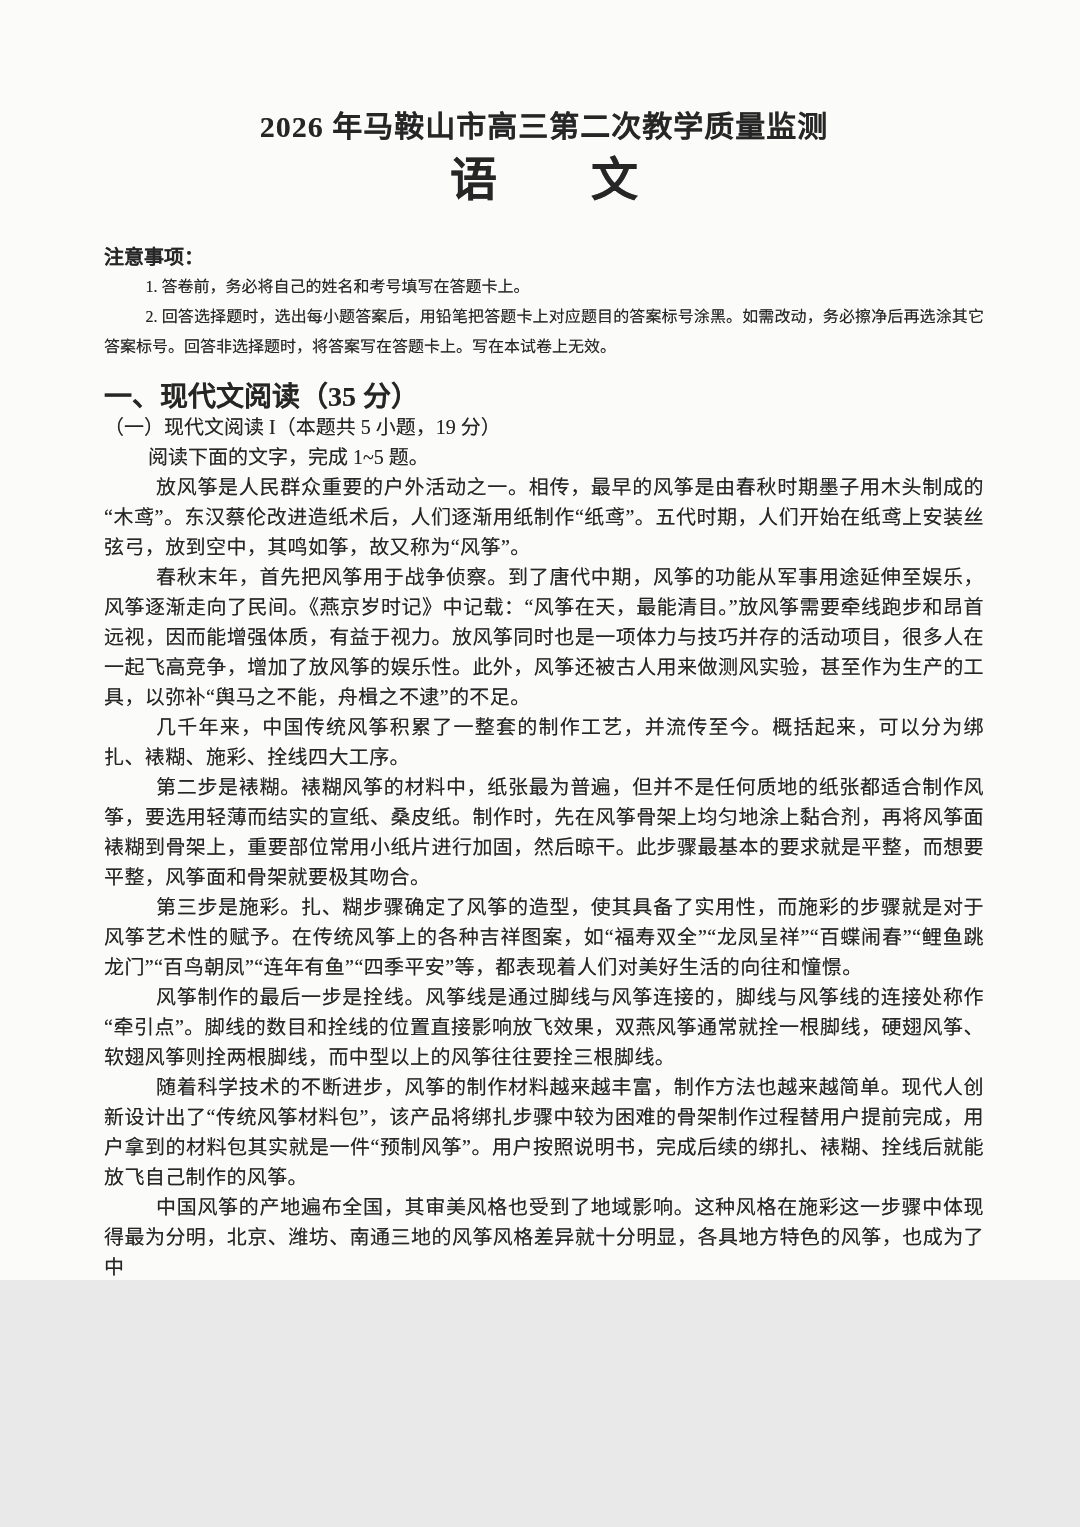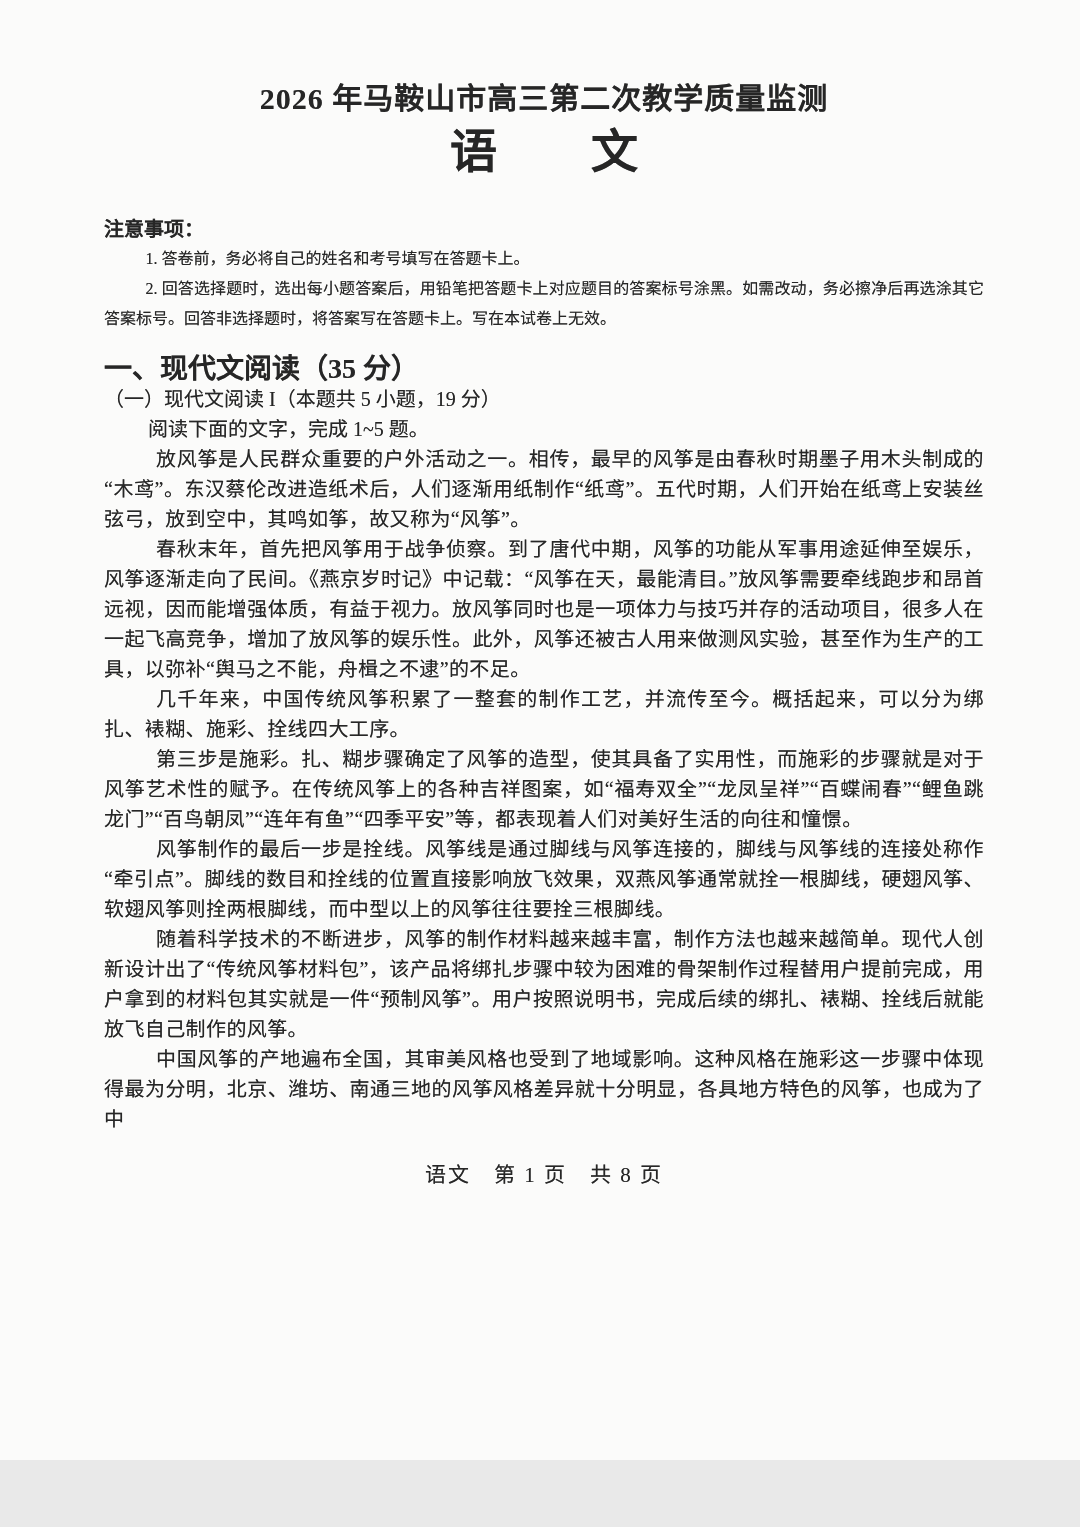--- a/index.html
+++ b/index.html
@@ -4,27 +4,27 @@
 <style>
   html, body {
     margin: 0;
     padding: 0;
     background: #e9e9e9;
     font-family: "Liberation Serif", "DejaVu Serif", serif;
   }
   .page {
     position: relative;
     width: 1080px;
-    height: 1460px;
+    height: 1280px;
     margin: 0 auto;
     background: #fbfbfa;
     color: #262626;
     overflow: hidden;
     box-sizing: border-box;
-    padding: 80px 96px 0 104px;
+    padding: 108px 96px 0 104px;
     text-shadow: 0 0 0.6px rgba(45,45,45,0.55);
   }
   .exam-title {
     text-align: center;
     font-size: 30px;
     line-height: 38px;
     font-weight: bold;
     letter-spacing: 1px;
   }
   .subject-title {
@@ -95,20 +95,21 @@
   </div>
 
   <div class="section-heading">一、现代文阅读（35 分）</div>
   <div class="subsection-heading">（一）现代文阅读 I（本题共 5 小题，19 分）</div>
   <div class="instruction">阅读下面的文字，完成 1~5 题。</div>
 
   <div class="passage">
     <p>放风筝是人民群众重要的户外活动之一。相传，最早的风筝是由春秋时期墨子用木头制成的“木鸢”。东汉蔡伦改进造纸术后，人们逐渐用纸制作“纸鸢”。五代时期，人们开始在纸鸢上安装丝弦弓，放到空中，其鸣如筝，故又称为“风筝”。</p>
     <p>春秋末年，首先把风筝用于战争侦察。到了唐代中期，风筝的功能从军事用途延伸至娱乐，风筝逐渐走向了民间。《燕京岁时记》中记载：“风筝在天，最能清目。”放风筝需要牵线跑步和昂首远视，因而能增强体质，有益于视力。放风筝同时也是一项体力与技巧并存的活动项目，很多人在一起飞高竞争，增加了放风筝的娱乐性。此外，风筝还被古人用来做测风实验，甚至作为生产的工具，以弥补“舆马之不能，舟楫之不逮”的不足。</p>
     <p>几千年来，中国传统风筝积累了一整套的制作工艺，并流传至今。概括起来，可以分为绑扎、裱糊、施彩、拴线四大工序。</p>
+    <p>第二步是裱糊。裱糊风筝的材料中，纸张最为普遍，但并不是任何质地的纸张都适合制作风筝，要选用轻薄而结实的宣纸、桑皮纸。制作时，先在风筝骨架上均匀地涂上黏合剂，再将风筝面裱糊到骨架上，重要部位常用小纸片进行加固，然后晾干。此步骤最基本的要求就是平整，而想要平整，风筝面和骨架就要极其吻合。</p>
     <p>第三步是施彩。扎、糊步骤确定了风筝的造型，使其具备了实用性，而施彩的步骤就是对于风筝艺术性的赋予。在传统风筝上的各种吉祥图案，如“福寿双全”“龙凤呈祥”“百蝶闹春”“鲤鱼跳龙门”“百鸟朝凤”“连年有鱼”“四季平安”等，都表现着人们对美好生活的向往和憧憬。</p>
     <p>风筝制作的最后一步是拴线。风筝线是通过脚线与风筝连接的，脚线与风筝线的连接处称作“牵引点”。脚线的数目和拴线的位置直接影响放飞效果，双燕风筝通常就拴一根脚线，硬翅风筝、软翅风筝则拴两根脚线，而中型以上的风筝往往要拴三根脚线。</p>
     <p>随着科学技术的不断进步，风筝的制作材料越来越丰富，制作方法也越来越简单。现代人创新设计出了“传统风筝材料包”，该产品将绑扎步骤中较为困难的骨架制作过程替用户提前完成，用户拿到的材料包其实就是一件“预制风筝”。用户按照说明书，完成后续的绑扎、裱糊、拴线后就能放飞自己制作的风筝。</p>
     <p>中国风筝的产地遍布全国，其审美风格也受到了地域影响。这种风格在施彩这一步骤中体现得最为分明，北京、潍坊、南通三地的风筝风格差异就十分明显，各具地方特色的风筝，也成为了中</p>
   </div>
 
   <div class="page-footer">语文　第 1 页　共 8 页</div>
 
 </div>
 

